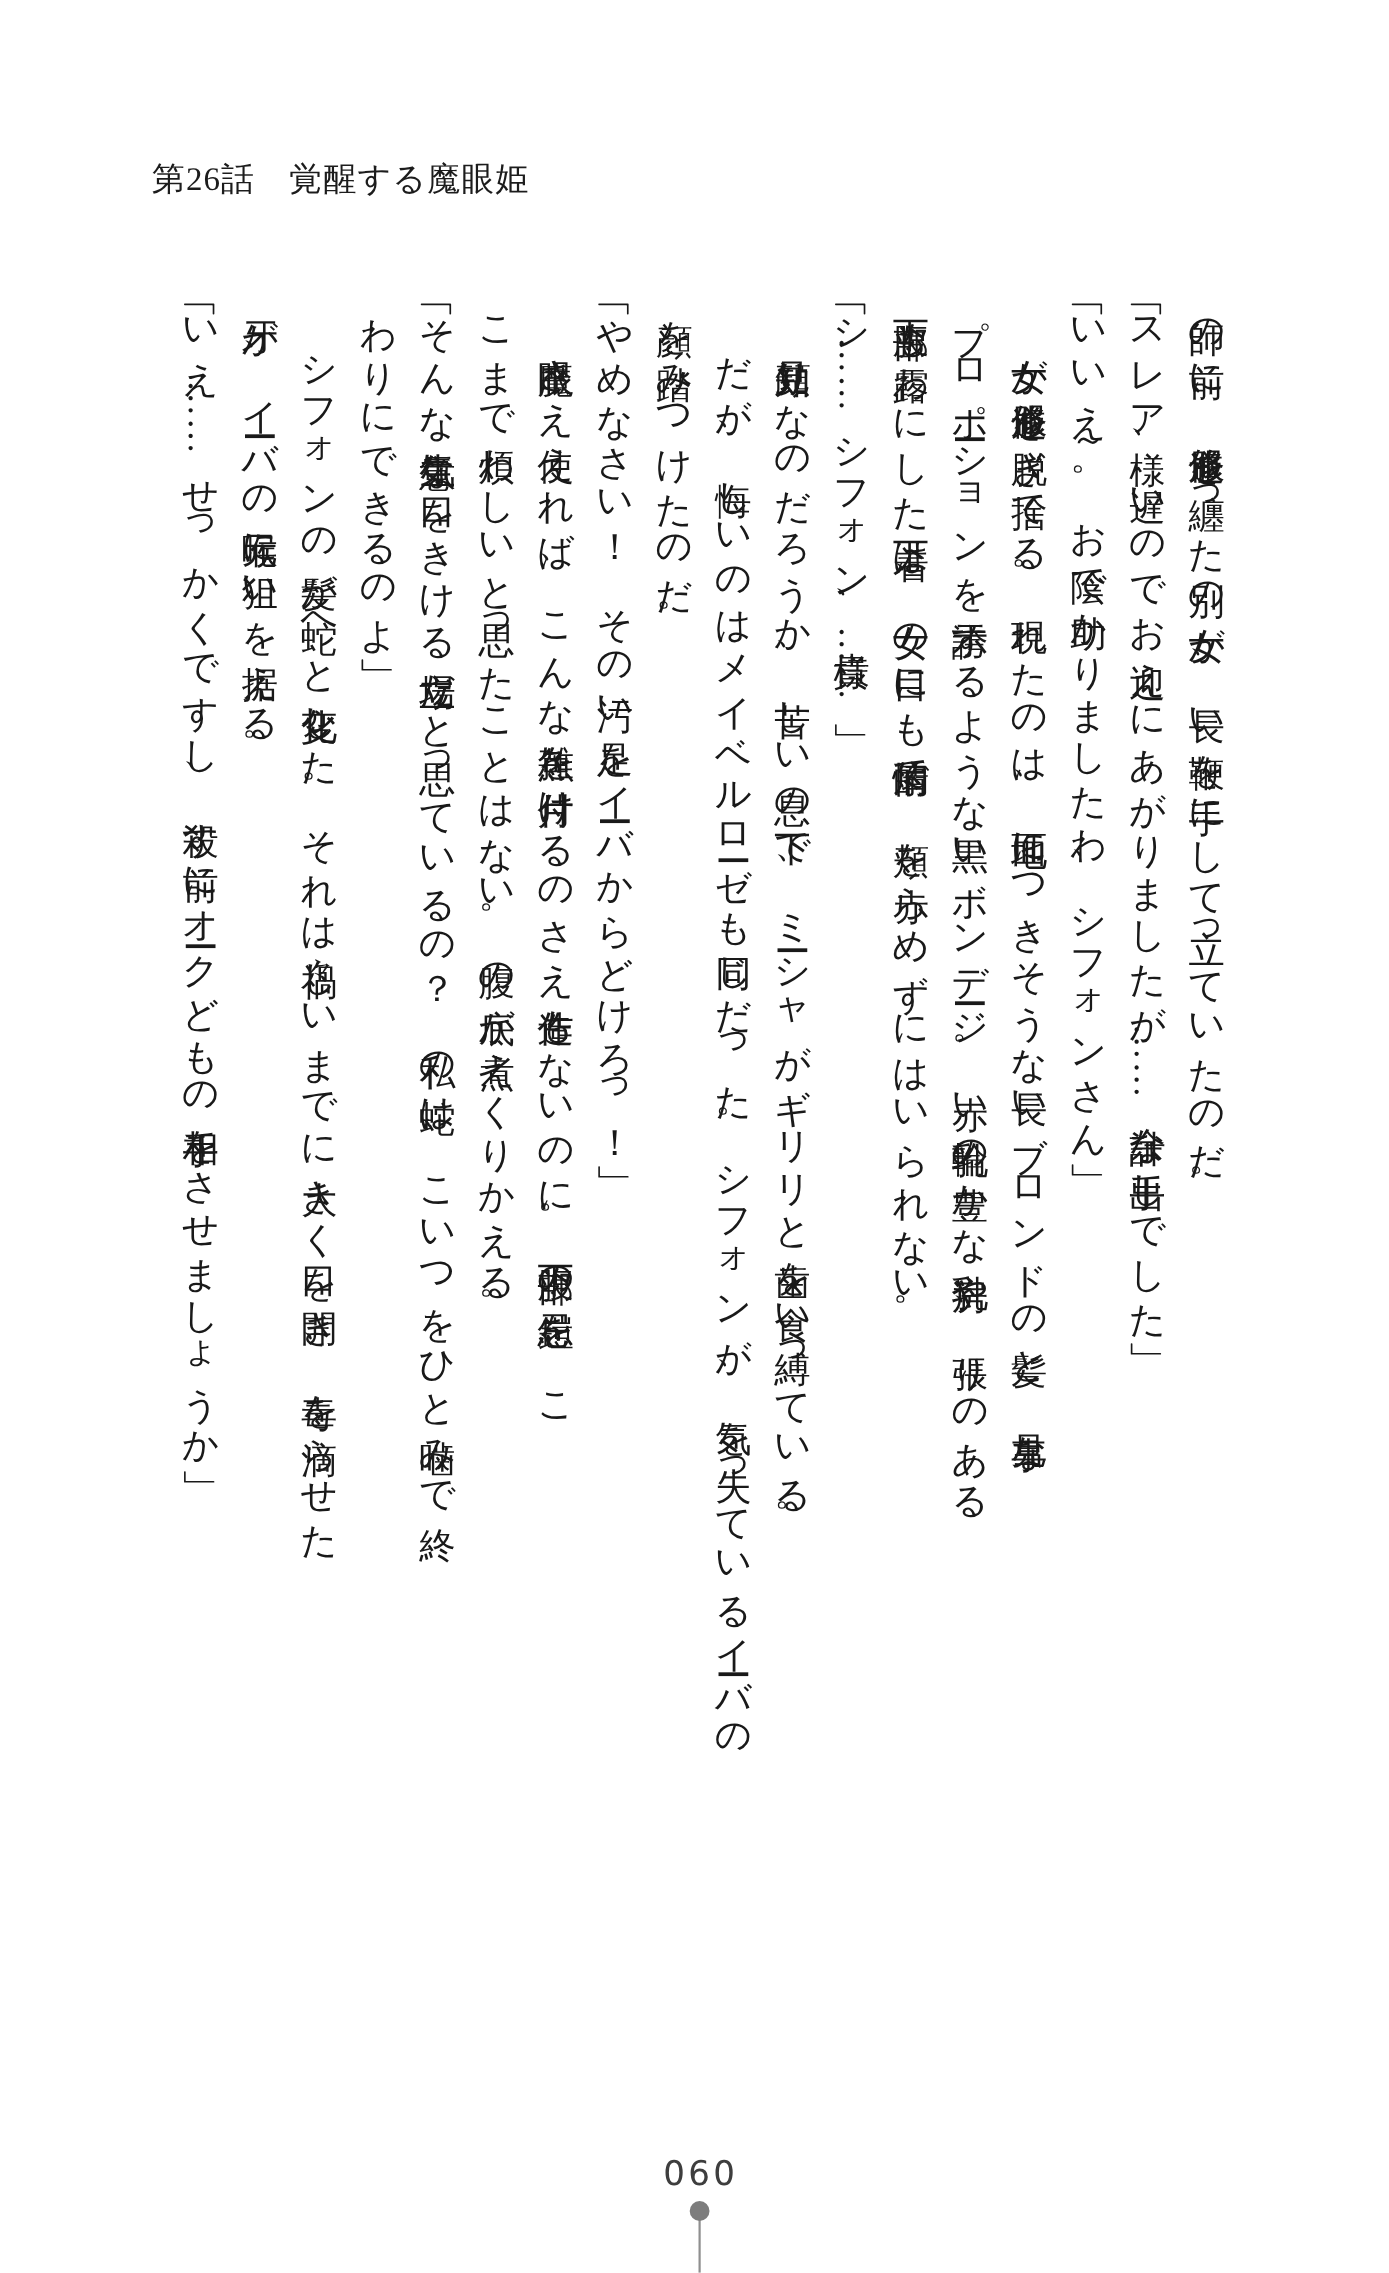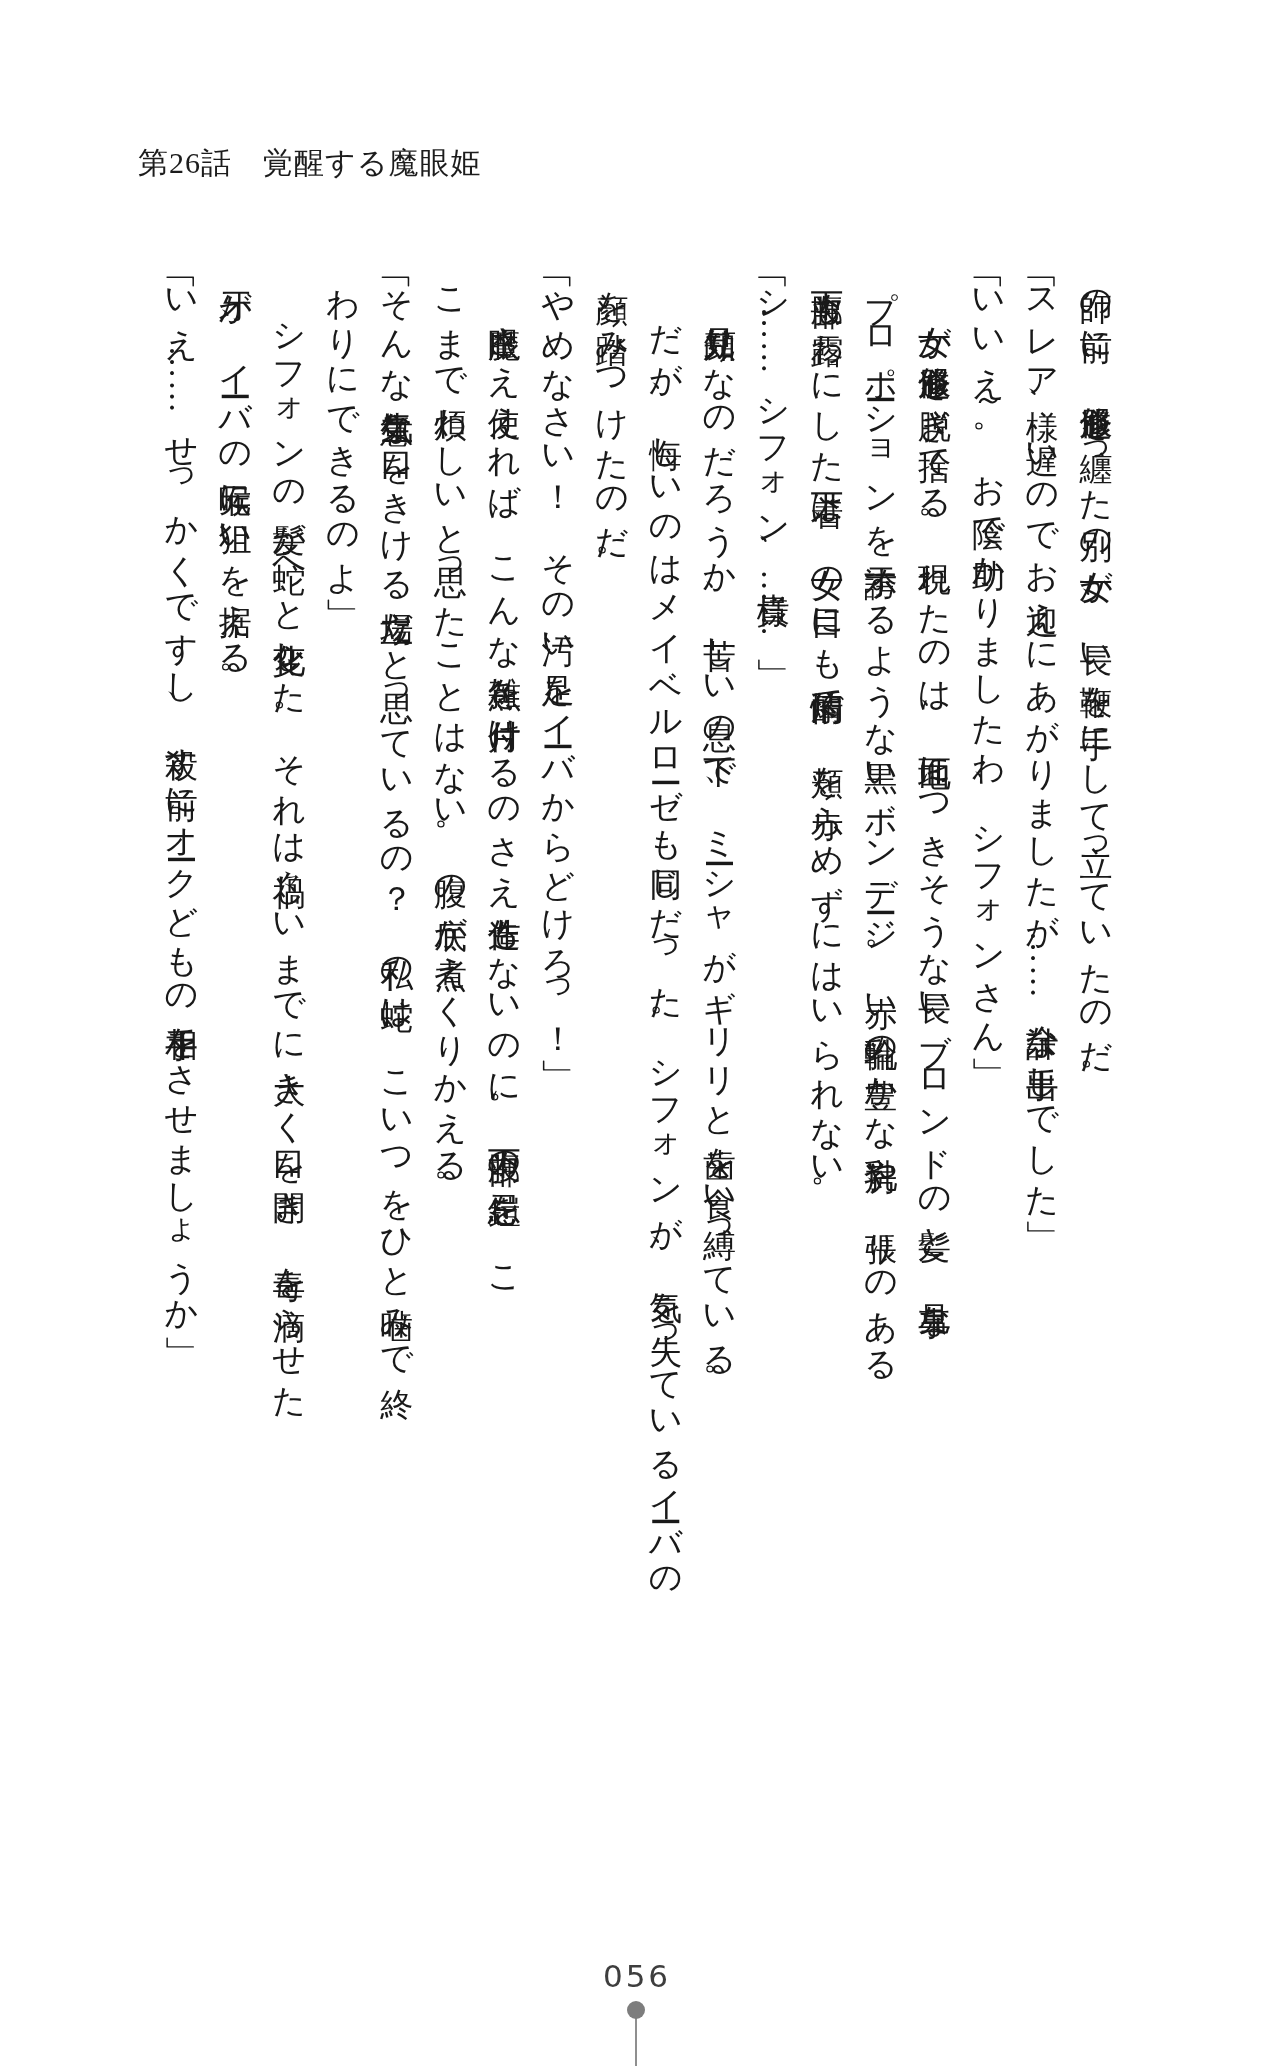--- a/index.html
+++ b/index.html
@@ -97,19 +97,19 @@
       <p class="text-column">「やめなさい！　その汚い足をイーバからどけろっ！」</p>
       <p class="text-column indent">魔眼さえ使えれば、こんな雑魚を片付けるのさえ造作もないのに。下腹部の忌鎧を、こ</p>
       <p class="text-column">こまで煩わしいと思ったことはない。腹の底が煮えくりかえる。</p>
       <p class="text-column">「そんな生意気な口をきける立場だと思っているの？　私の蛇は、こいつをひと噛みで終</p>
       <p class="text-column">わりにできるのよ」</p>
       <p class="text-column indent">シフォンの髪が蛇へと変化した。それは禍々しいまでに大きく口を開き、毒を滴らせた</p>
       <p class="text-column">牙が、イーバの喉元に狙いを据える。</p>
       <p class="text-column">「いえ……せっかくですし、殺す前にオークどもの相手をさせましょうか」</p>
     </main>
 
-  <div class="page-number">056</div>
+  <div class="page-number">060</div>
 
   <div class="footer-rule-line"></div>
 
   <div class="footer-dot-marker"></div>
 
 </div>
 
 </body></html>

